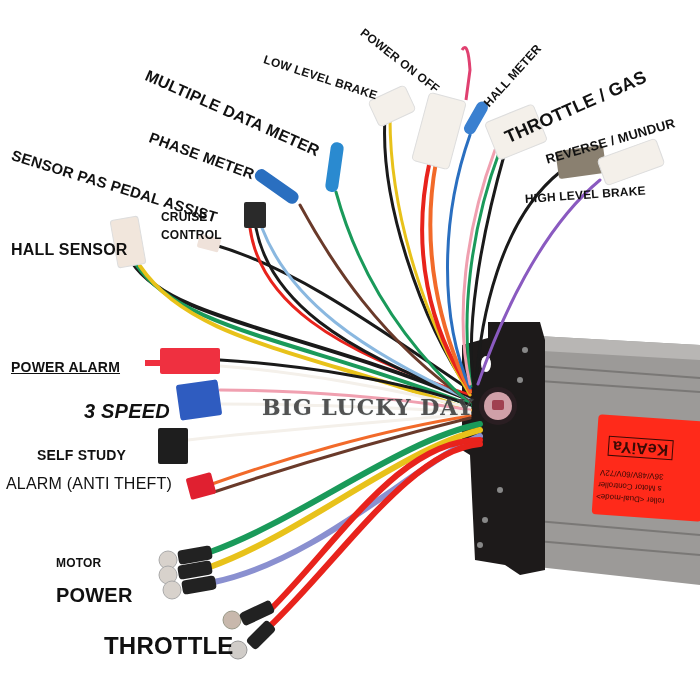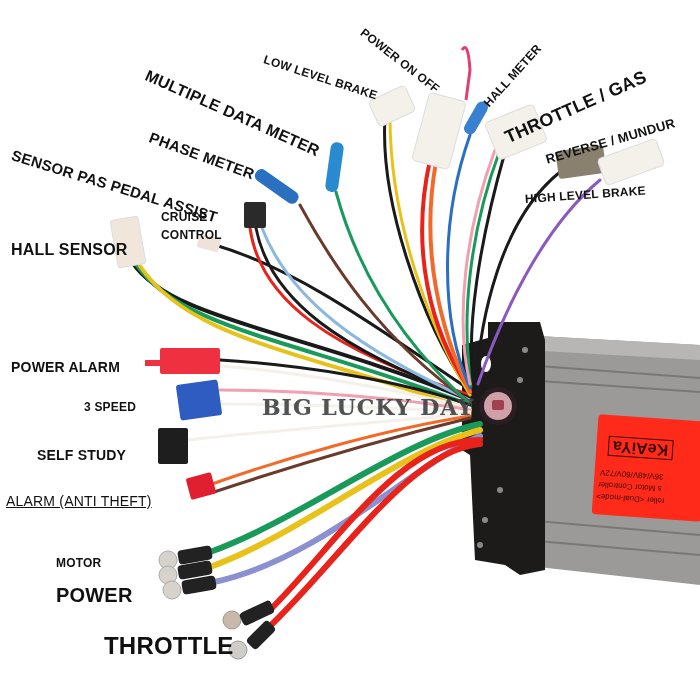--- a/index.html
+++ b/index.html
@@ -130,19 +130,19 @@
 <div class="lbl" style="left:264px;top:52px;font-size:12px;transform:rotate(18deg);">LOW LEVEL BRAKE</div>
 <div class="lbl" style="left:146px;top:66px;font-size:16px;transform:rotate(24deg);">MULTIPLE DATA METER</div>
 <div class="lbl" style="left:506px;top:128px;font-size:18px;transform:rotate(-24deg);">THROTTLE / GAS</div>
 <div class="lbl" style="left:546px;top:152px;font-size:13px;transform:rotate(-16deg);">REVERSE / MUNDUR</div>
 <div class="lbl" style="left:150px;top:128px;font-size:15px;transform:rotate(20deg);">PHASE METER</div>
 <div class="lbl" style="left:12px;top:146px;font-size:15px;transform:rotate(17deg);">SENSOR PAS PEDAL ASSIST</div>
 <div class="lbl" style="left:525px;top:192px;font-size:12px;transform:rotate(-4deg);">HIGH LEVEL BRAKE</div>
 <div class="lbl" style="left:161px;top:210px;font-size:12px;font-weight:bold;">CRUISE</div>
 <div class="lbl" style="left:161px;top:228px;font-size:12px;font-weight:bold;">CONTROL</div>
 <div class="lbl" style="left:11px;top:241px;font-size:16px;">HALL SENSOR</div>
-<div class="lbl" style="left:11px;top:359px;font-size:14px;">POWER ALARM</div>
-<div class="lbl" style="left:84px;top:400px;font-size:12px;">3 SPEED</div>
+<div class="lbl" style="left:11px;top:359px;font-size:14px;text-decoration:underline;">POWER ALARM</div>
+<div class="lbl" style="left:84px;top:400px;font-size:20px;font-style:italic;">3 SPEED</div>
 <div class="lbl" style="left:37px;top:447px;font-size:14px;">SELF STUDY</div>
-<div class="lbl" style="left:6px;top:493px;font-size:14px;font-weight:normal;text-decoration:underline;">ALARM (ANTI THEFT)</div>
+<div class="lbl" style="left:6px;top:475px;font-size:16px;font-weight:normal;">ALARM (ANTI THEFT)</div>
 <div class="lbl" style="left:56px;top:556px;font-size:12px;">MOTOR</div>
 <div class="lbl" style="left:56px;top:584px;font-size:20px;">POWER</div>
 <div class="lbl" style="left:104px;top:632px;font-size:24px;">THROTTLE</div>
 
 </body></html>

